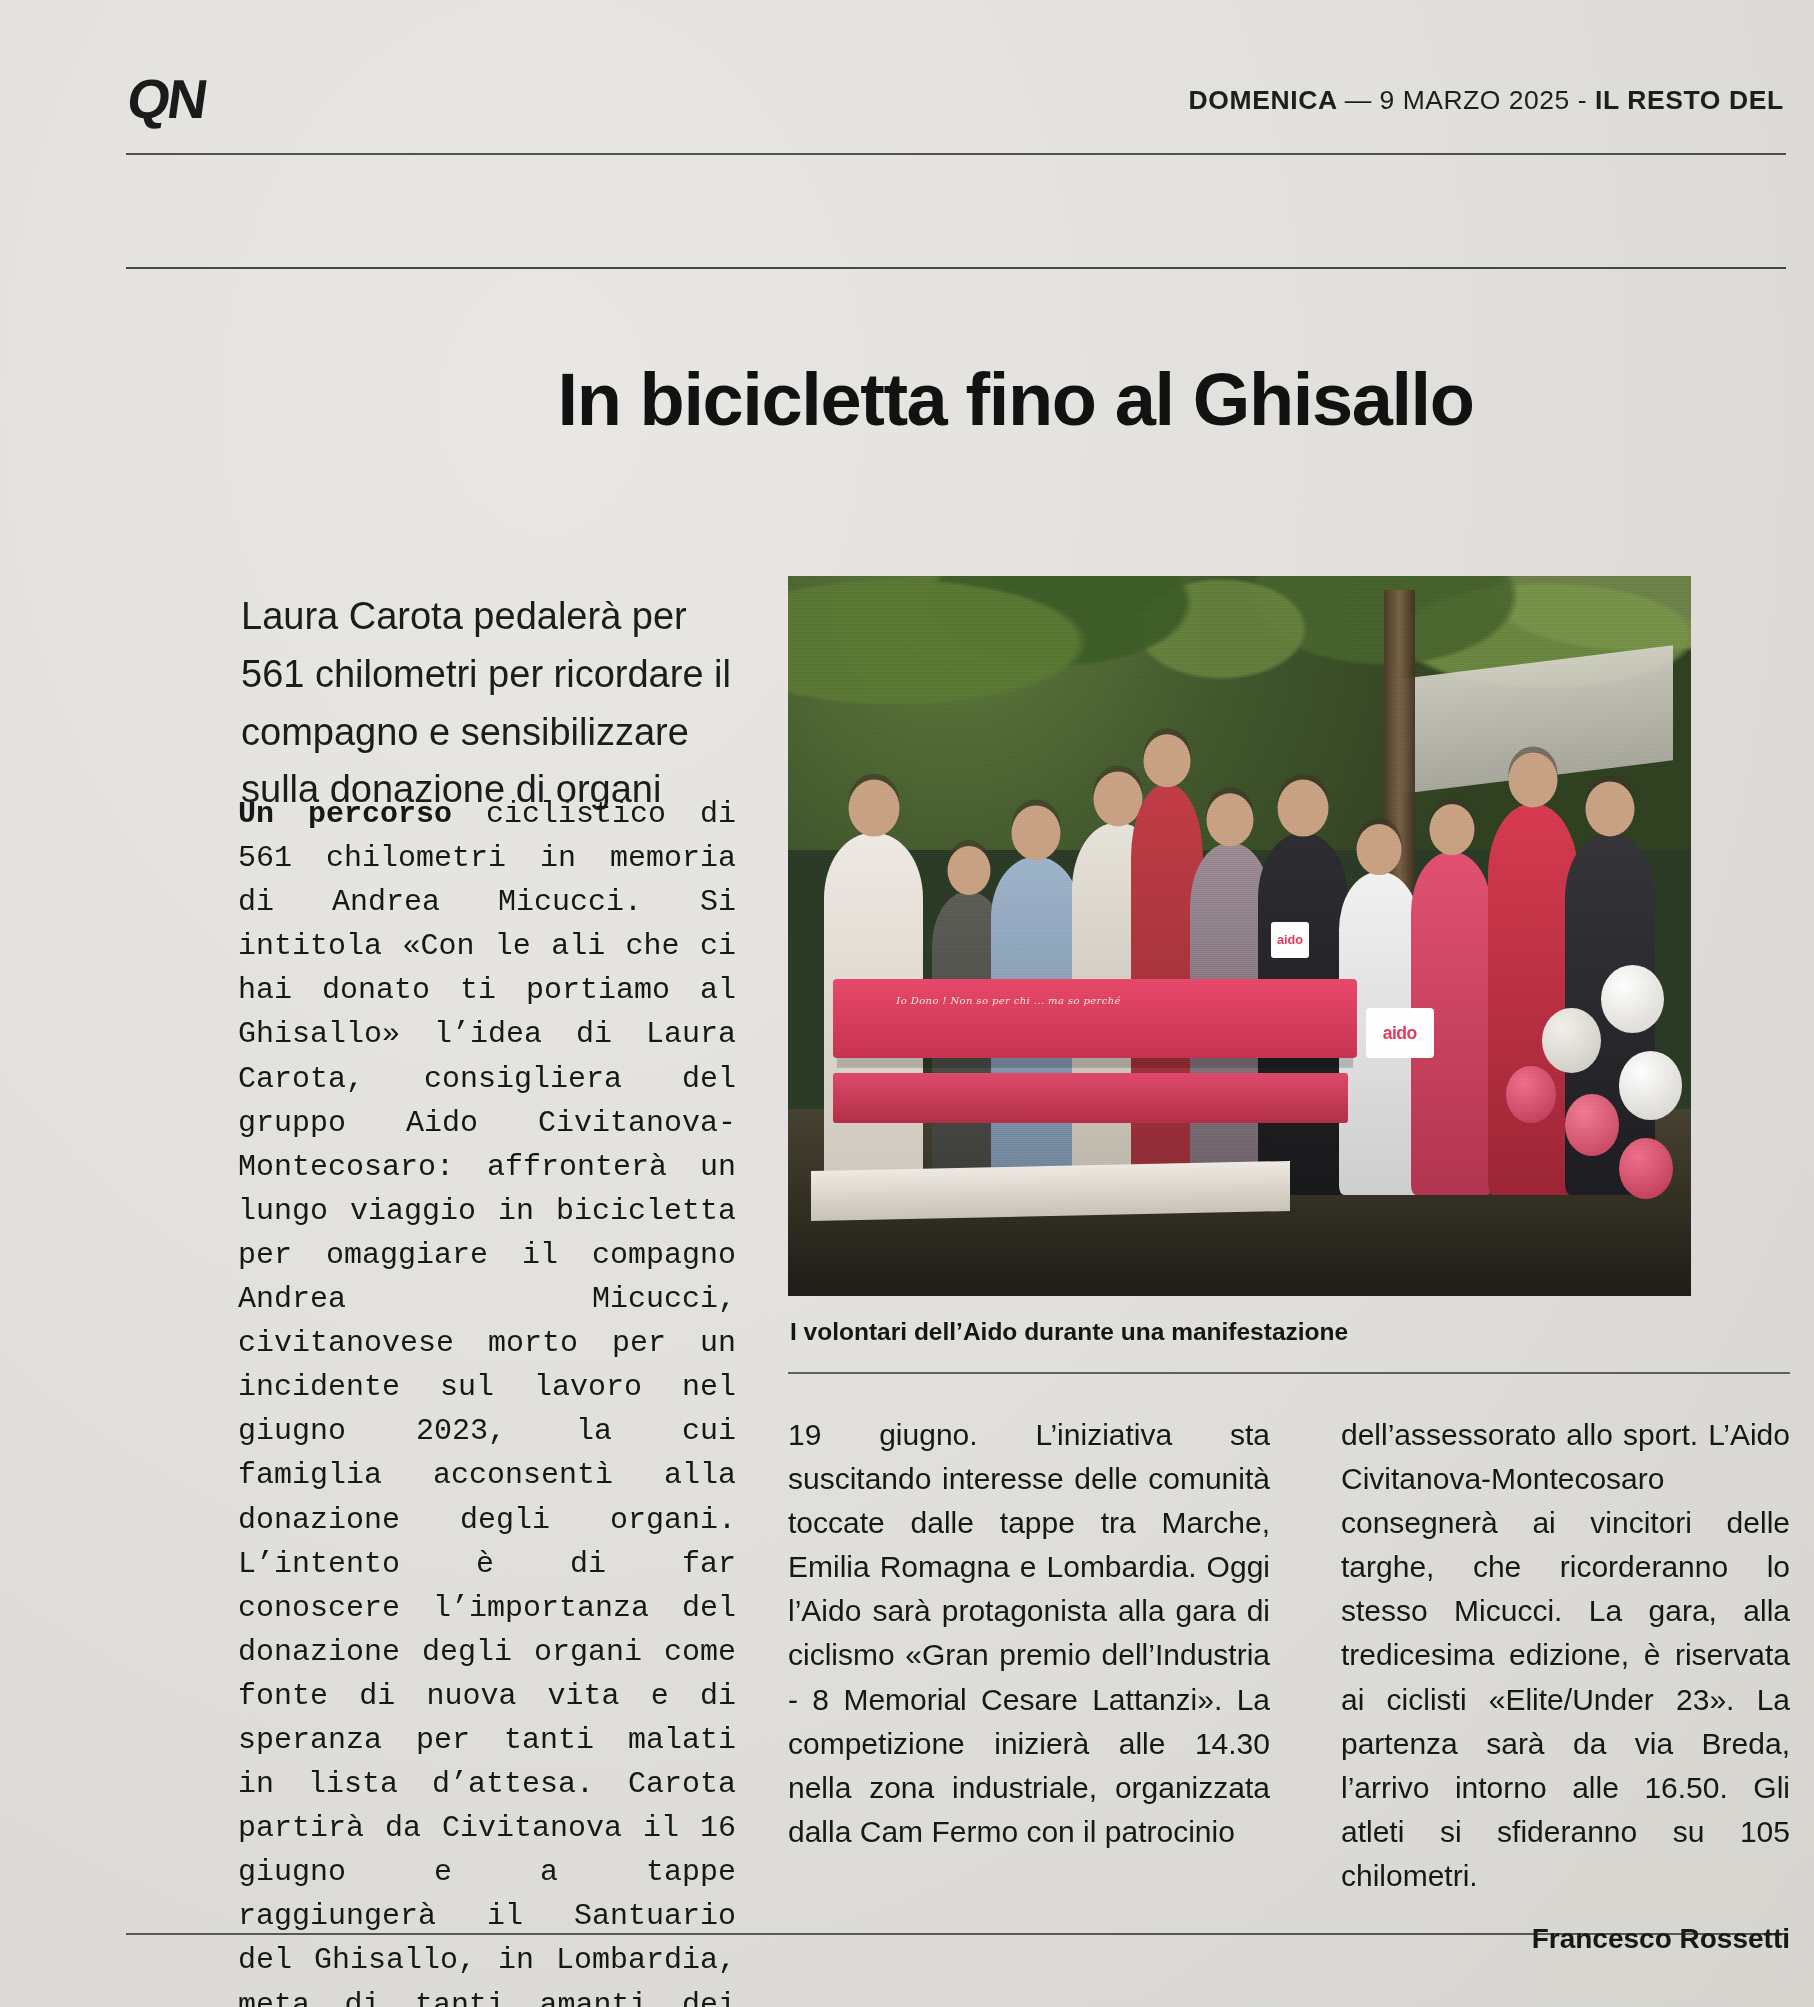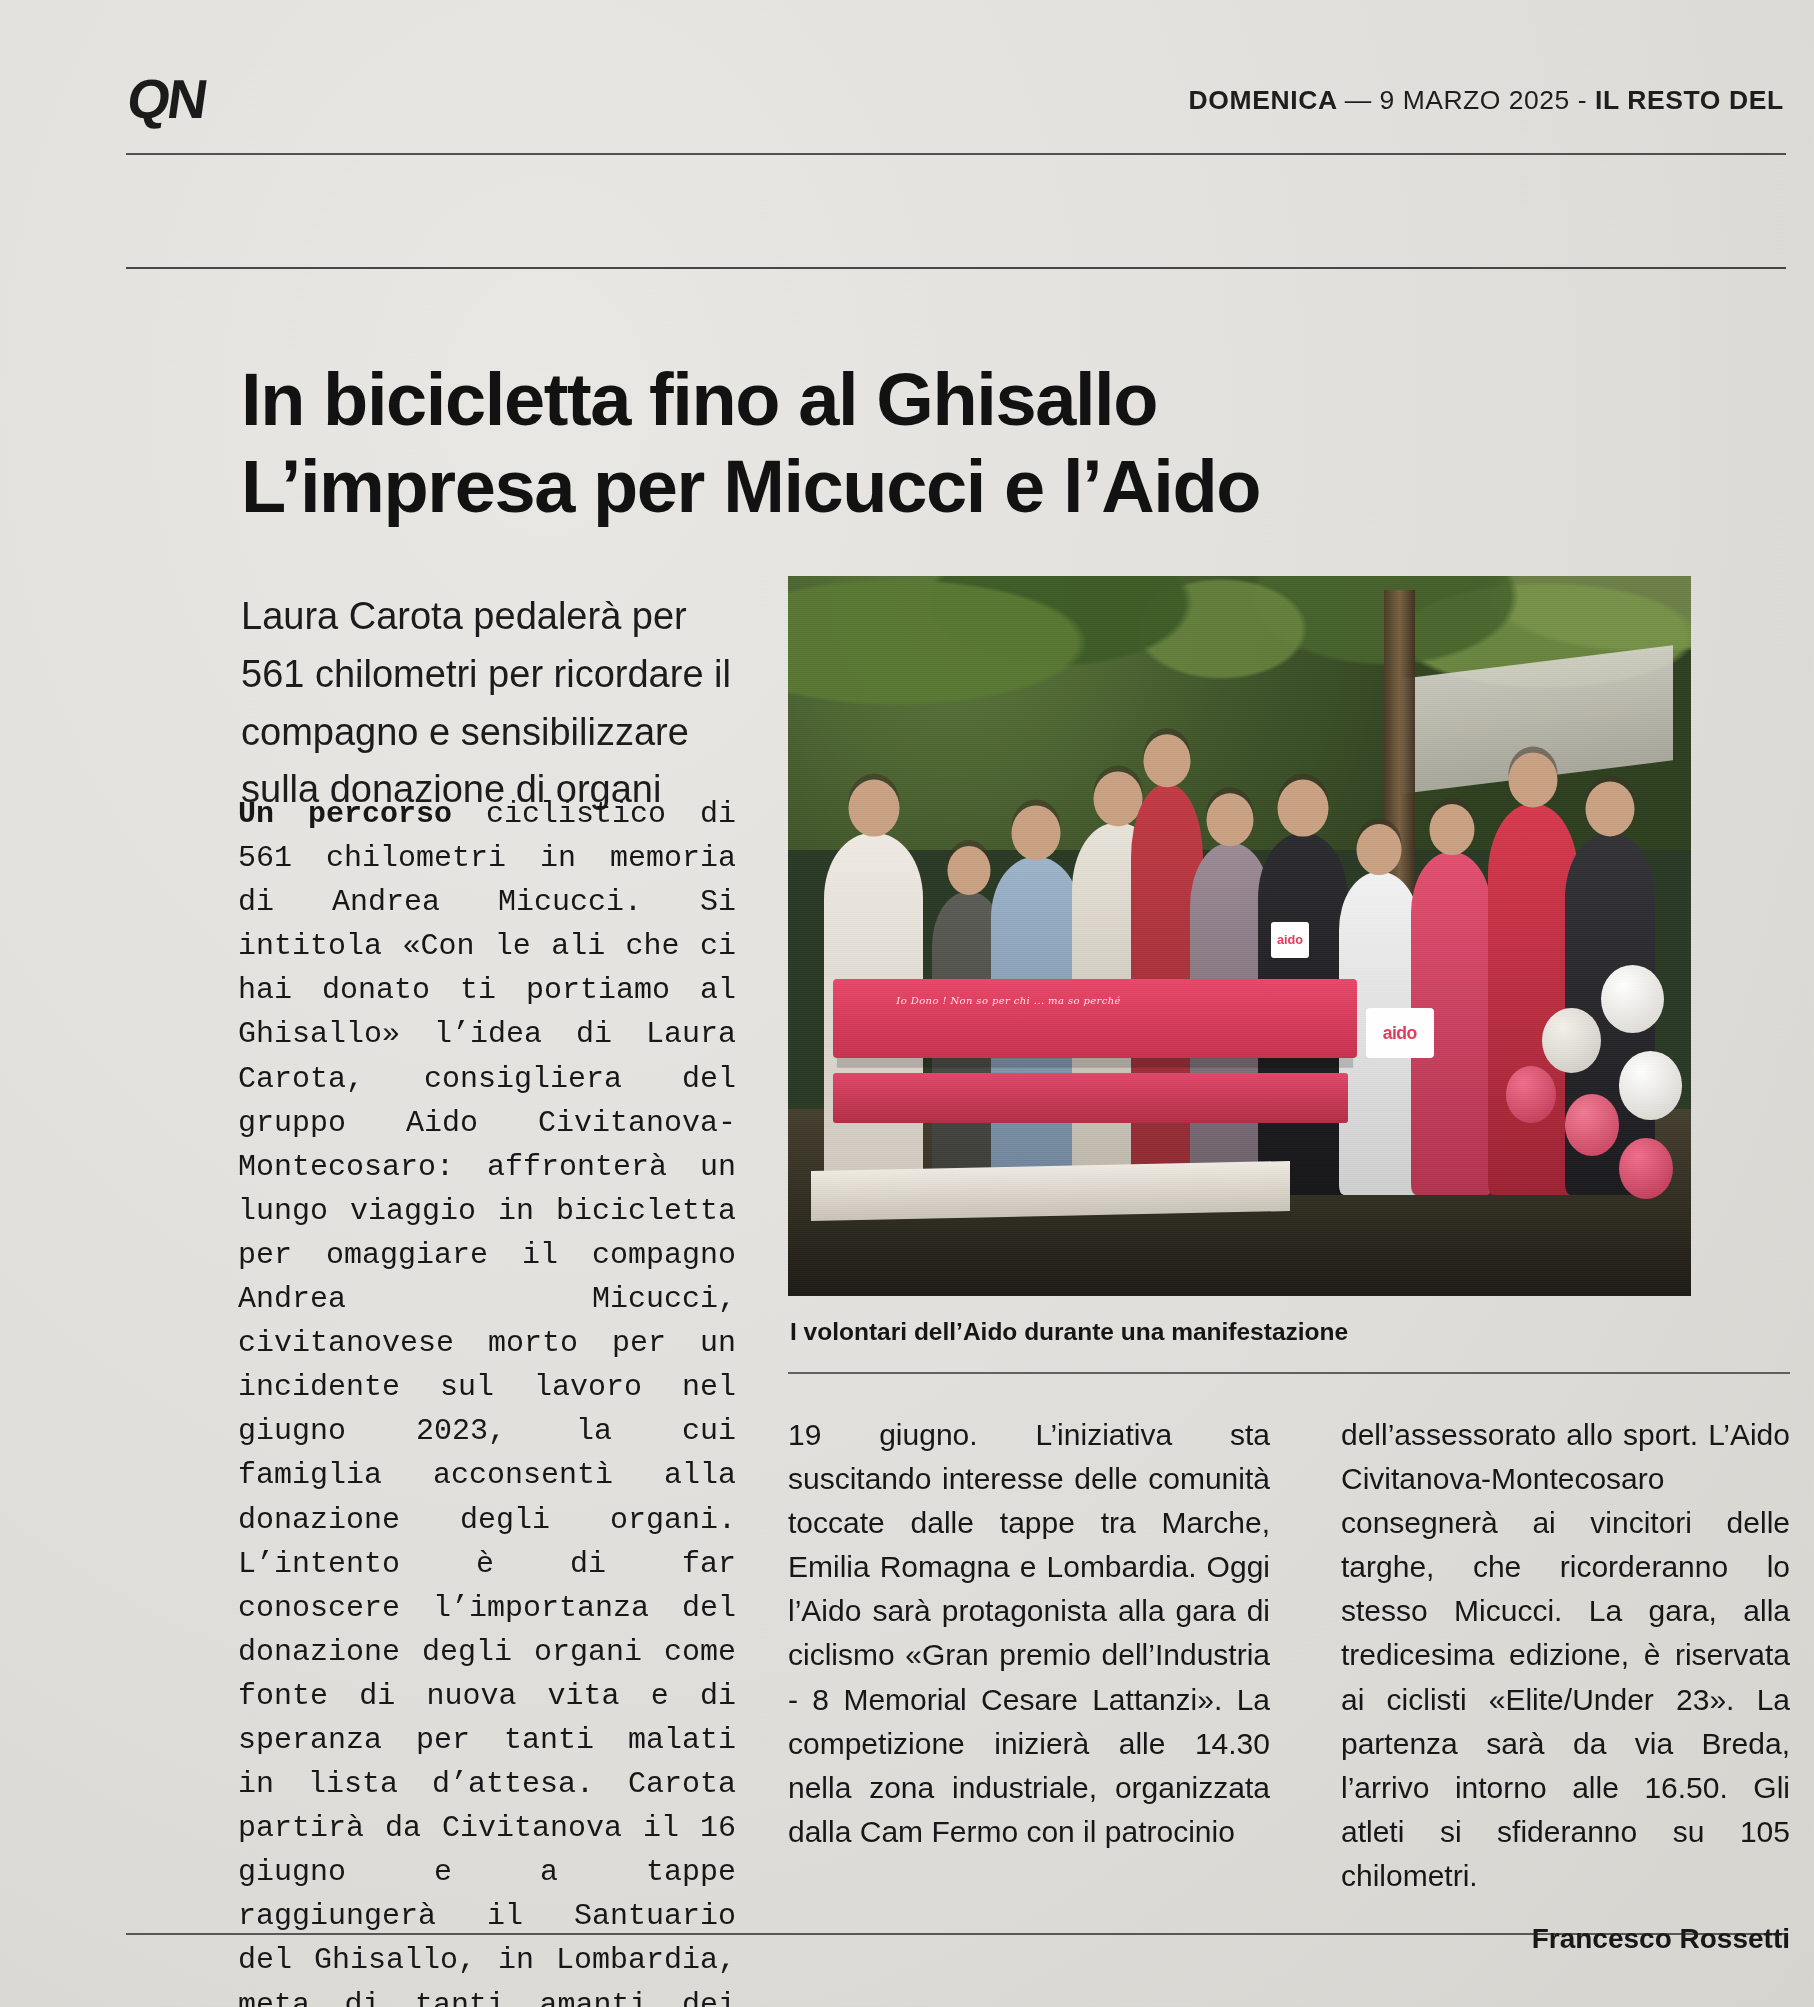--- a/index.html
+++ b/index.html
@@ -102,21 +102,21 @@
     position: absolute;
     left: 123px;
     top: 306px;
     width: 1549px;
     font-size: 74px;
     line-height: 1.18;
     font-weight: 800;
     letter-spacing: -1.4px;
     color: #111;
   }
-  .headline span { display: block; }
+  .headline span { display: block; text-align: center; }
 
   
   .standfirst {
     position: absolute;
     left: 123px;
     top: 588px;
     width: 490px;
     font-size: 38px;
     line-height: 1.52;
     color: #1b1b1b;
@@ -355,21 +355,20 @@
         <span class="light">-</span>
         <span>IL RESTO DEL</span>
       </div>
     </div>
 
     <div class="rule-top"></div>
     <div class="rule-head"></div>
 
     <h1 class="headline">
       <span>In bicicletta fino al Ghisallo</span>
-      <span>L’impresa per Micucci e l’Aido</span>
     </h1>
 
     <div class="standfirst">Laura Carota pedalerà per 561 chilometri per ricordare il compagno e sensibilizzare sulla donazione di organi</div>
 
     <div class="col-left"><b>Un percorso</b><span> ciclistico di 561 chilometri in memoria di Andrea Micucci. Si intitola «Con le ali che ci hai donato ti portiamo al Ghisallo» l’idea di Laura Carota, consigliera del gruppo Aido Civitanova-Montecosaro: affronterà un lungo viaggio in bicicletta per omaggiare il compagno Andrea Micucci, civitanovese morto per un incidente sul lavoro nel giugno 2023, la cui famiglia acconsentì alla donazione degli organi. L’intento è di far conoscere l’importanza del donazione degli organi come fonte di nuova vita e di speranza per tanti malati in lista d’attesa. Carota partirà da Civitanova il 16 giugno e a tappe raggiungerà il Santuario del Ghisallo, in Lombardia, meta di tanti amanti dei pedali che ospita i cimeli del ciclismo italiano. Sarà accompagnata da un gregario e da alcuni consiglieri, l’arrivo è previsto il</span></div>
 
     <div class="photo-wrap">
       <div class="photo">
         <div class="ph-sky"></div>
         <div class="ph-foliage"></div>

